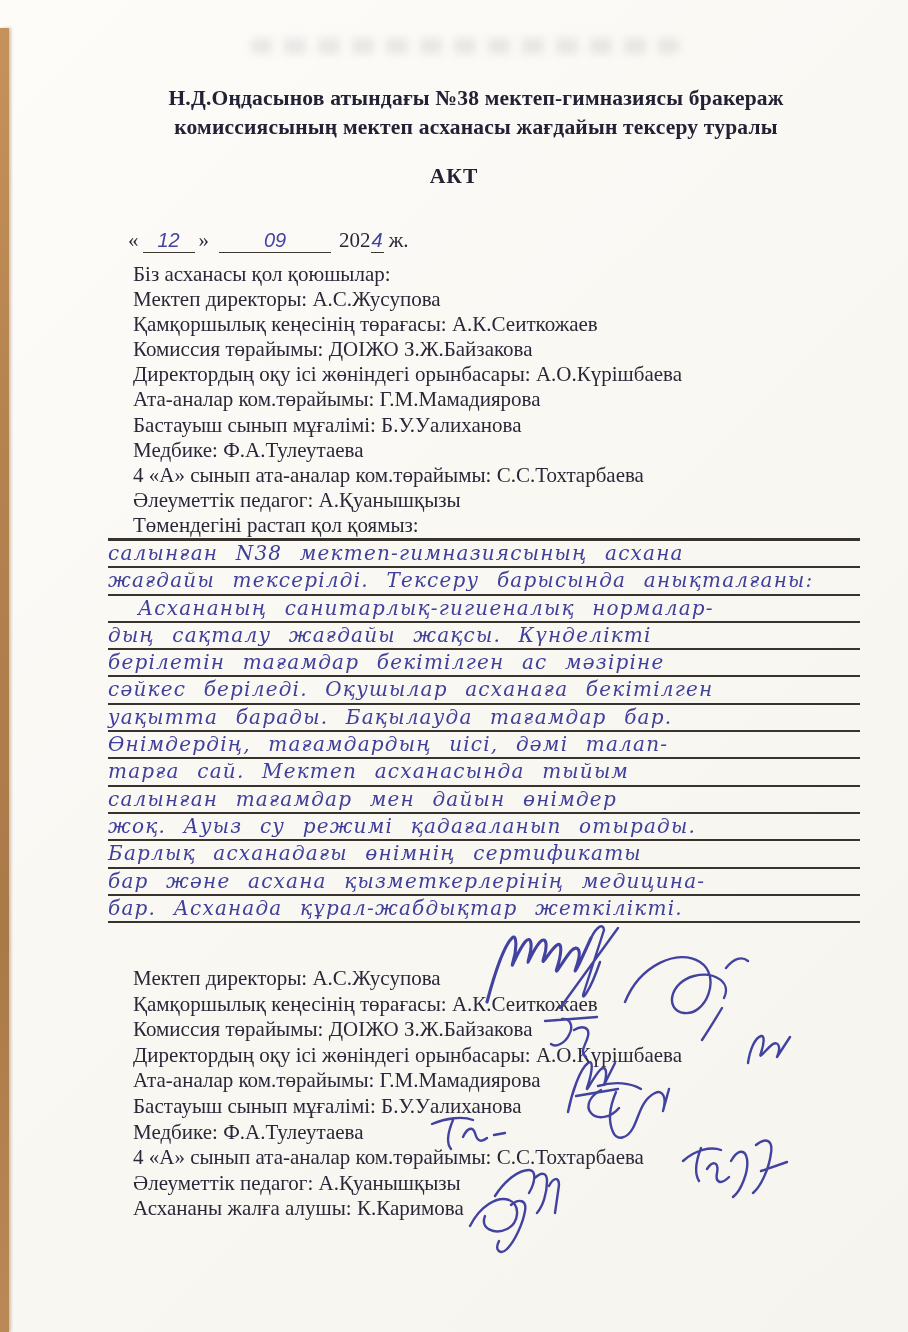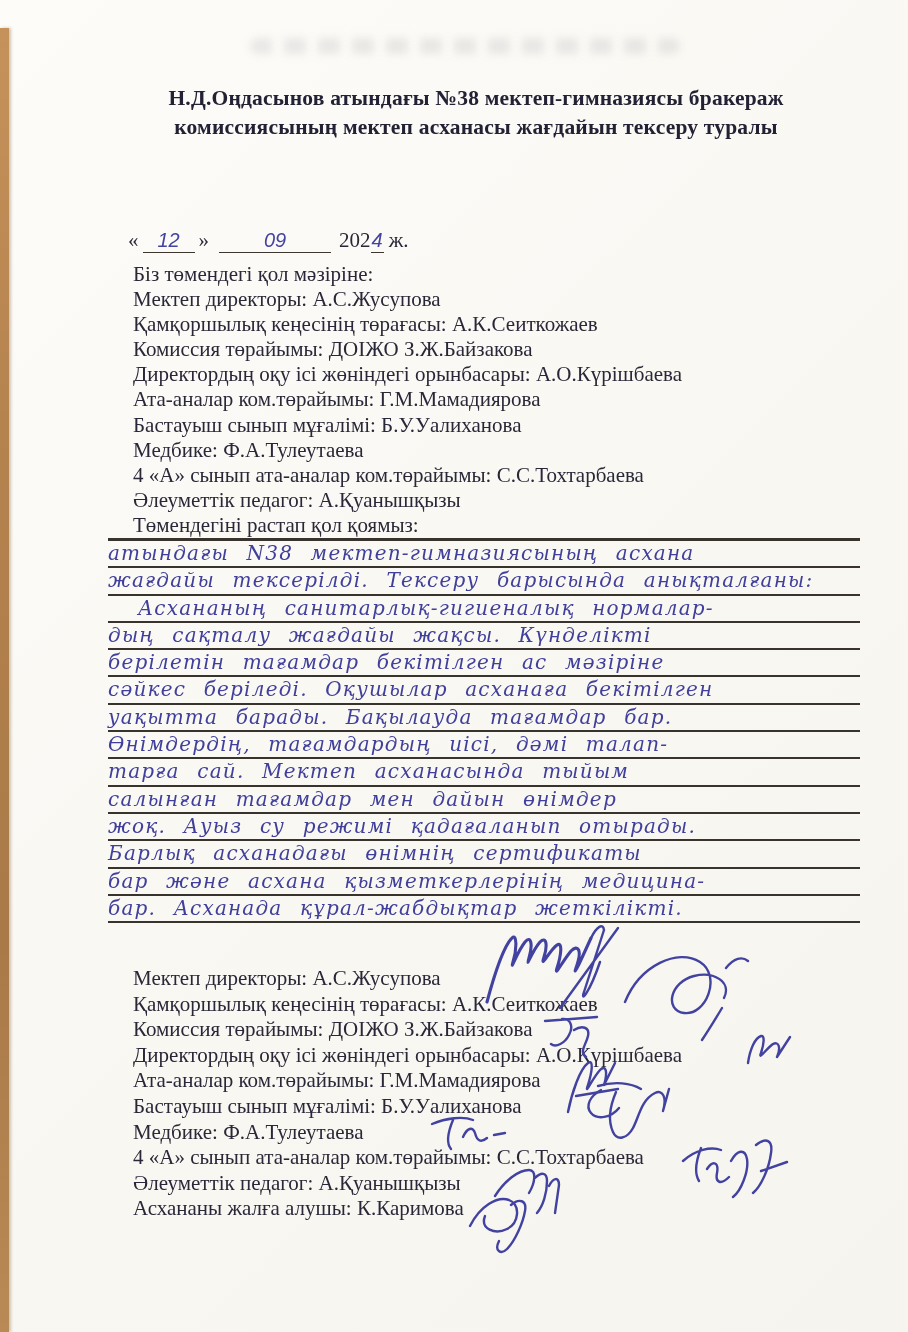--- a/index.html
+++ b/index.html
@@ -73,42 +73,43 @@
 <div class="page">
 
   <div class="scan-edge"></div>
   <div class="ghost"></div>
 
   <div class="abs title">
     <div>Н.Д.Оңдасынов атындағы №38 мектеп-гимназиясы бракераж</div>
     <div>комиссиясының мектеп асханасы жағдайын тексеру туралы</div>
   </div>
 
+  <div class="abs akt">АКТ</div>
 
   <div class="abs date-line">
     <span class="printed">«</span><span class="blank blank-day"><span class="hw">12</span></span><span class="printed">»</span><span class="blank blank-month"><span class="hw">09</span></span><span class="printed">202</span><span class="blank blank-year"><span class="hw">4</span></span>
     <span class="printed">ж.</span>
   </div>
 
   <div class="abs textblock" style="top:262px;">
-    <div>Біз төмендегі қол мәзіріне:</div>
+    <div>Біз асханасы қол қоюшылар:</div>
     <div>Мектеп директоры: А.С.Жусупова</div>
     <div>Қамқоршылық кеңесінің төрағасы: А.К.Сеиткожаев</div>
     <div>Комиссия төрайымы: ДОІЖО З.Ж.Байзакова</div>
     <div>Директордың оқу ісі жөніндегі орынбасары: А.О.Күрішбаева</div>
     <div>Ата-аналар ком.төрайымы: Г.М.Мамадиярова</div>
     <div>Бастауыш сынып мұғалімі: Б.У.Уалиханова</div>
     <div>Медбике: Ф.А.Тулеутаева</div>
     <div>4 «А» сынып ата-аналар ком.төрайымы: С.С.Тохтарбаева</div>
     <div>Әлеуметтік педагог: А.Қуанышқызы</div>
     <div>Төмендегіні растап қол қоямыз:</div>
   </div>
 
   <div class="abs hw-block">
-    <div class="hw-row">атындағы N38 мектеп-гимназиясының асхана</div>
+    <div class="hw-row">салынған N38 мектеп-гимназиясының асхана</div>
     <div class="hw-row">жағдайы тексерілді. Тексеру барысында анықталғаны:</div>
     <div class="hw-row indent">Асхананың санитарлық-гигиеналық нормалар-</div>
     <div class="hw-row">дың сақталу жағдайы жақсы. Күнделікті</div>
     <div class="hw-row">берілетін тағамдар бекітілген ас мәзіріне</div>
     <div class="hw-row">сәйкес беріледі. Оқушылар асханаға бекітілген</div>
     <div class="hw-row">уақытта барады. Бақылауда тағамдар бар.</div>
     <div class="hw-row">Өнімдердің, тағамдардың иісі, дәмі талап-</div>
     <div class="hw-row">тарға сай. Мектеп асханасында тыйым</div>
     <div class="hw-row">салынған тағамдар мен дайын өнімдер</div>
     <div class="hw-row">жоқ. Ауыз су режимі қадағаланып отырады.</div>

